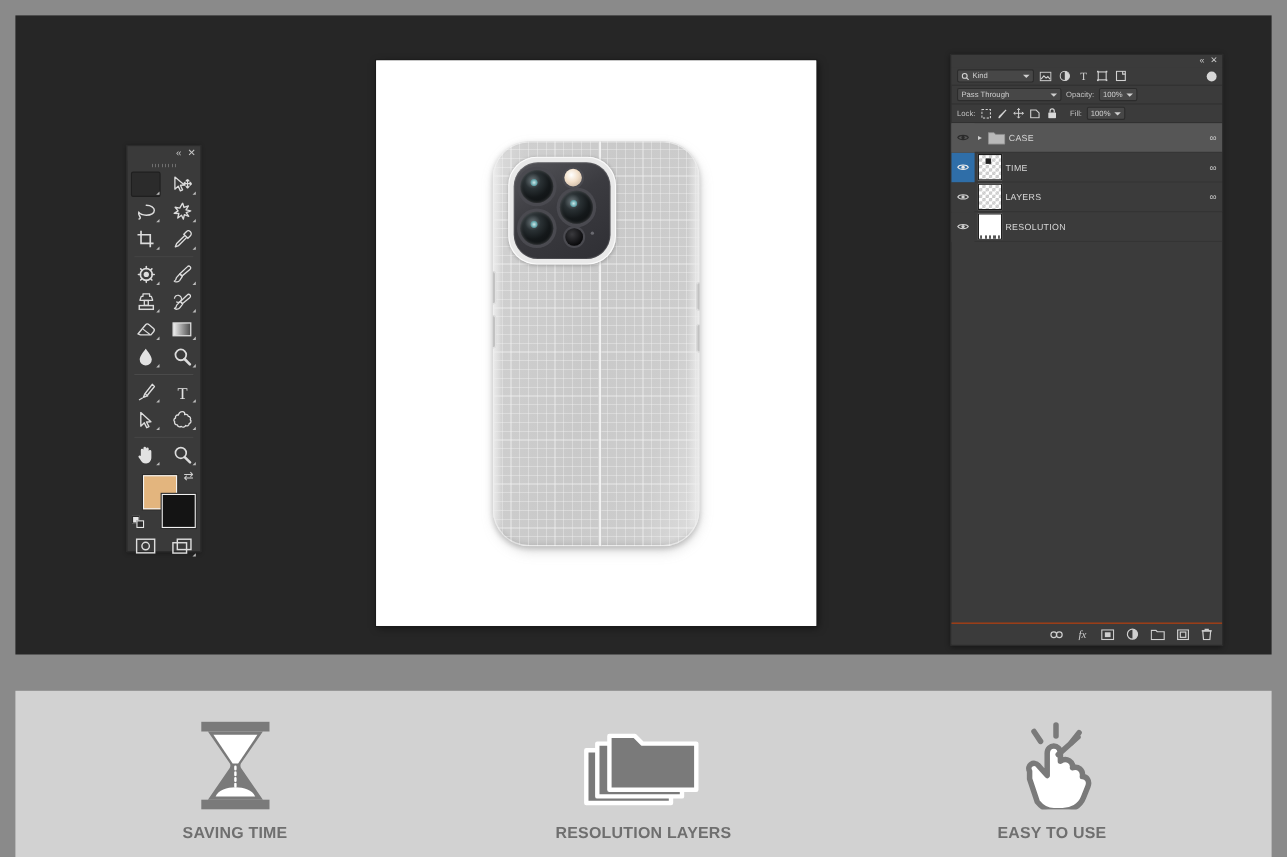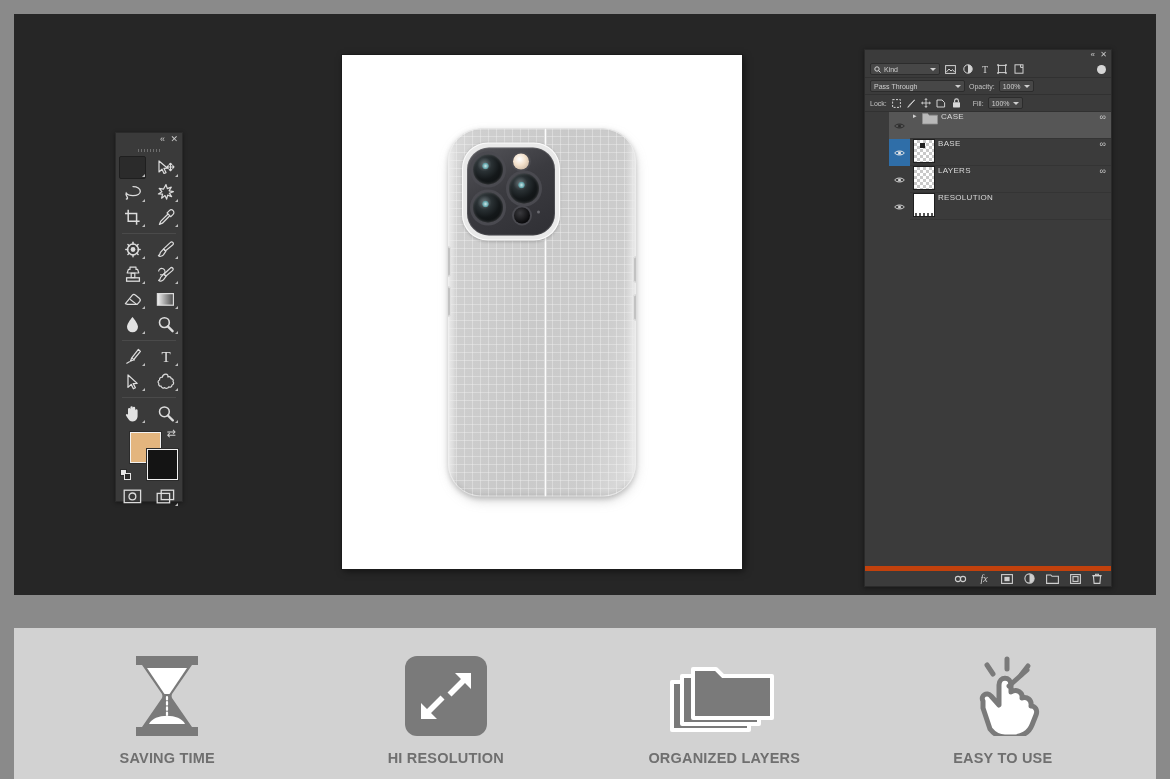--- a/index.html
+++ b/index.html
@@ -181,22 +181,22 @@
   .mode-select { display:flex; align-items:center; width:95px; height:12px;
     background:#474747; border:1px solid #2c2c2c; border-radius:2px; padding:0 3px; font-size:7px; }
   .mode-select .cap { flex:1; }
   .lbl { font-size:7px; color:#c4c4c4; }
   .numbox { display:flex;align-items:center;gap:3px; height:12px; background:#474747;
     border:1px solid #2c2c2c; border-radius:2px; padding:0 3px; font-size:7px; }
   .lock-ico { width:11px;height:11px;display:flex;align-items:center;justify-content:center;color:#d0d0d0; }
 
   .lp-list { position:relative; }
   .layer {
-    height:27px; display:flex; gap:3px; padding:0 6px 0 0;
-    border-bottom:1px solid #343434; position:relative; background:#3b3b3b;margin-left:24px;
+    height:27px; display:flex; align-items:center; gap:3px; padding:0 6px 0 0;
+    border-bottom:1px solid #343434; position:relative; background:#3b3b3b;
   }
   .layer.selected { background:#565656; }
   .eye-cell { width:21px; height:27px; display:flex; align-items:center; justify-content:center;
     background:#3b3b3b; }
   .layer.selected .eye-cell { background:#565656; }
   .eye-cell.amber { background:#c98a15; }
   .eye-cell.blue { background:#2f6ea8; }
   .arrow { width:6px; color:#d0d0d0; font-size:7px; }
   .thumb { width:22px; height:24px; border:1px solid #1f1f1f; background:#fff; flex:none; position:relative; }
   .thumb.checker {
@@ -208,21 +208,21 @@
   .thumb .blob { position:absolute; left:6px; top:3px; width:5px; height:5px; background:#222; }
   .thumb.whitebg { background:#fff; }
   .thumb.whitebg::after { content:""; position:absolute; left:1px; right:1px; bottom:0px; height:3px;
     background-image: repeating-linear-gradient(90deg,#555 0 2px, #fff 2px 4px); }
   .folder-ico { width:16px; height:13px; position:relative; }
   .layer-name { font-size:8px; letter-spacing:.3px; color:#d8d8d8; flex:1; }
   .link-ico { font-size:9px; color:#c9c9c9; letter-spacing:-1px; }
 
   .lp-bottom {
     position:absolute; left:0; right:0; bottom:0; height:20px;
-    background:#3b3b3b; border-top:5px solid #c2410c;
+    background:#3b3b3b; border-top:1px solid #c2410c;
     display:flex; align-items:center; justify-content:flex-end; gap:11px; padding-right:9px;
   }
   .lp-bottom .bi { color:#cfcfcf; display:flex; align-items:center; }
 
   
   .feature-bar {
     position:absolute; left:14px; top:628px; width:1142px; height:165px;
     background:#d2d2d2;
     text-align:right;
   }
@@ -593,21 +593,21 @@
         <div class="layer">
           <span class="eye-cell blue">
             <svg width="11" height="8" viewBox="0 0 11 8">
                 <path d="M.7 4 C2.2 1.4 8.8 1.4 10.3 4 C8.8 6.6 2.2 6.6 .7 4 Z" fill="none" stroke="#eaeaea" stroke-width="1"></path>
                 <circle cx="5.5" cy="4" r="1.5" fill="#eaeaea"></circle>
               </svg>
           </span>
           <span class="thumb checker">
               <span class="blob"></span>
             </span>
-          <span class="layer-name">BASE</span>
+          <span class="layer-name">TIME</span>
           <span class="link-ico">∞</span>
         </div>
 
         <div class="layer">
           <span class="eye-cell">
             <svg width="11" height="8" viewBox="0 0 11 8">
                 <path d="M.7 4 C2.2 1.4 8.8 1.4 10.3 4 C8.8 6.6 2.2 6.6 .7 4 Z" fill="none" stroke="#d2d2d2" stroke-width="1"></path>
                 <circle cx="5.5" cy="4" r="1.5" fill="#d2d2d2"></circle>
               </svg>
           </span>
@@ -686,42 +686,32 @@
             <path d="M19 68 C24 57 50 57 55 68 Z" fill="#ffffff"></path>
             <path d="M35 41 H39 L37 56 Z" fill="#ffffff" opacity=".0"></path>
             <g stroke="#ffffff" stroke-width="2.2" stroke-dasharray="2.4 2.8" stroke-linecap="round">
               <path d="M37 41 V62"></path>
             </g>
           </svg>
         </div>
         <div class="flabel">SAVING TIME</div>
       </div>
 
-      <div class="feature">
-        <div class="ficon">
-          <svg width="82" height="80" viewBox="0 0 82 80">
-            <rect x="0" y="0" width="82" height="80" rx="12" fill="#7a7a7a"></rect>
-            <path d="M50 17 H66 V33 L60 27 L46.5 40.5 L42.5 36.5 L56 23 Z" fill="#ffffff"></path>
-            <path d="M32 63 H16 V47 L22 53 L35.5 39.5 L39.5 43.5 L26 57 Z" fill="#ffffff"></path>
-          </svg>
-        </div>
-        <div class="flabel">HI RESOLUTION</div>
-      </div>
 
 
 
       <div class="feature">
         <div class="ficon">
           <svg width="112" height="80" viewBox="0 0 112 80">
             <path d="M4 74 V26 h22 l7 7 h48 V74 Z" fill="#7a7a7a" stroke="#ffffff" stroke-width="4" stroke-linejoin="round"></path>
             <path d="M14 68 V20 h22 l7 7 h48 V68 Z" fill="#7a7a7a" stroke="#ffffff" stroke-width="4" stroke-linejoin="round"></path>
             <path d="M25 62 V13 h23 l7 7 h49 V62 Z" fill="#7a7a7a" stroke="#ffffff" stroke-width="4" stroke-linejoin="round"></path>
           </svg>
         </div>
-        <div class="flabel">ORGANIZED LAYERS</div>
+        <div class="flabel">RESOLUTION LAYERS</div>
       </div>
 
       <div class="feature">
         <div class="ficon">
           <svg width="84" height="80" viewBox="0 0 84 80">
             <g stroke="#7a7a7a" stroke-width="5" stroke-linecap="round">
               <path d="M46 13 V3"></path>
               <path d="M32 18 L26 9"></path>
               <path d="M60 19 L67 10"></path>
             </g>

